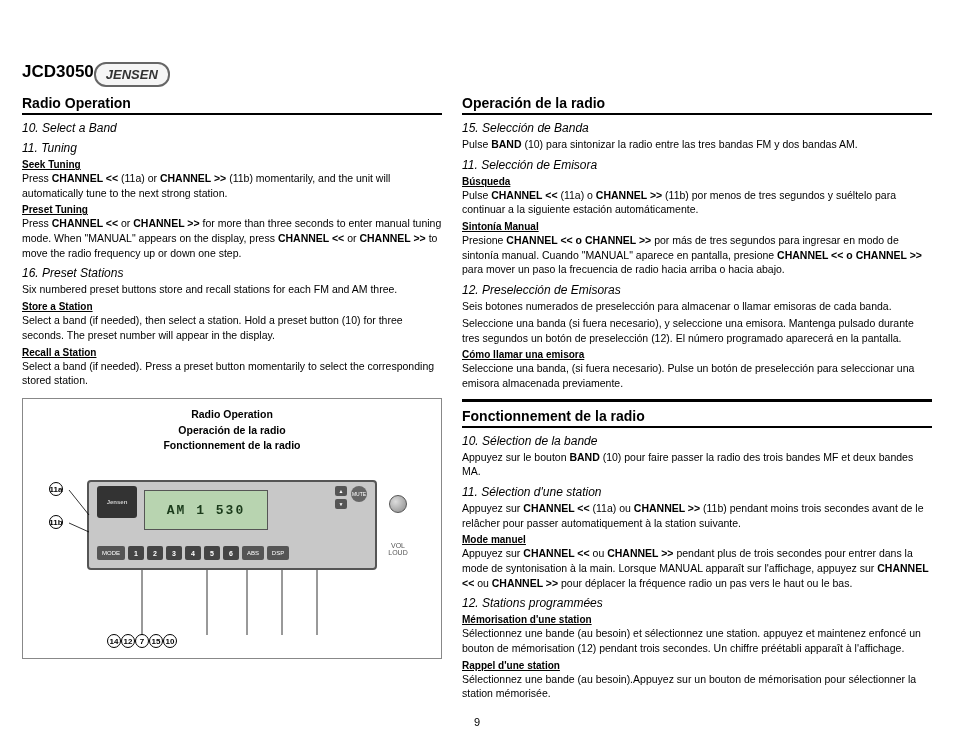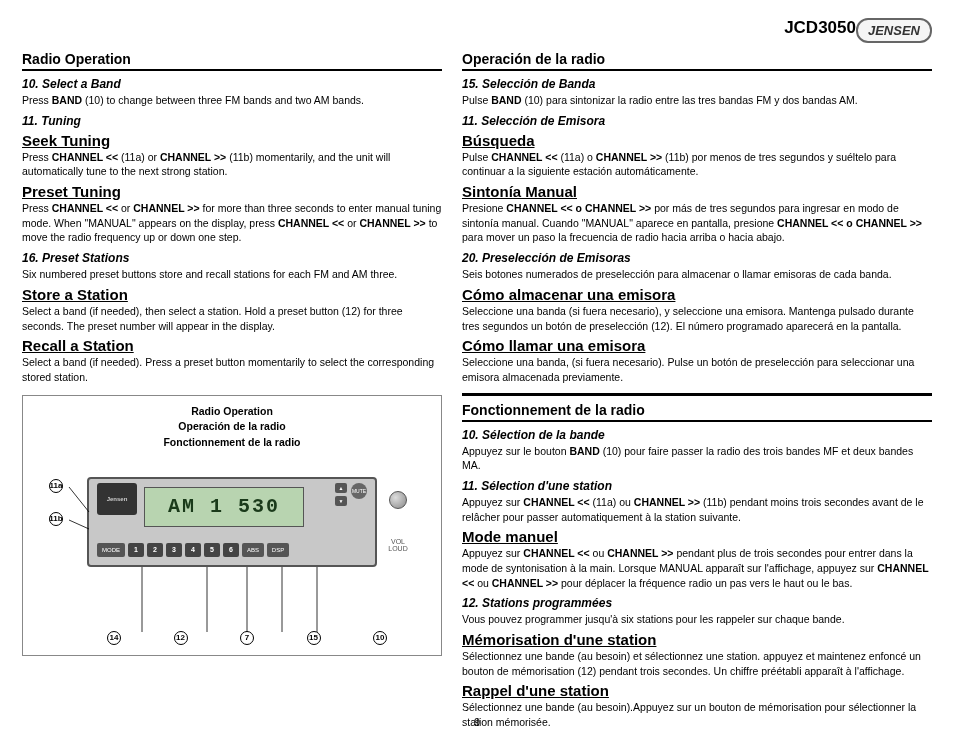--- a/index.html
+++ b/index.html
@@ -14,23 +14,24 @@
     }
     .page {
       width: 954px;
       height: 738px;
       padding: 18px 22px 10px 22px;
       position: relative;
     }
     
     .header {
       display: flex;
-      justify-content: flex-end;
+      justify-content: flex-start;
       align-items: flex-start;
       margin-bottom: 8px;
+      margin-top: 44px;
     }
     .model-title {
       font-size: 17px;
       font-weight: bold;
     }
     .logo-box {
       border: 2px solid #666;
       border-radius: 12px;
       padding: 3px 10px;
       font-size: 13px;
@@ -54,27 +55,27 @@
     
     .section-title {
       font-size: 14px;
       font-weight: bold;
       border-bottom: 2px solid #000;
       padding-bottom: 2px;
       margin-bottom: 6px;
     }
     .subsection-title {
       font-size: 12px;
-      font-weight: bold;
+      font-weight: normal;
       font-style: italic;
       margin-top: 6px;
       margin-bottom: 2px;
     }
     .sub-subsection-title {
-      font-size: 15px;
+      font-size: 10px;
       font-weight: bold;
       text-decoration: underline;
       margin-top: 4px;
       margin-bottom: 1px;
     }
     p {
       margin-bottom: 2px;
       line-height: 1.4;
       font-size: 10.5px;
     }
@@ -107,28 +108,28 @@
       width: 290px;
       height: 90px;
       background: #c8c8c8;
       border: 2px solid #555;
       border-radius: 4px;
     }
     .radio-display {
       position: absolute;
       top: 8px;
       left: 55px;
-      width: 160px;
+      width: 124px;
       height: 40px;
       background: #b8d4b0;
       border: 1px solid #555;
       display: flex;
       align-items: center;
       justify-content: center;
-      font-size: 20px;
+      font-size: 13px;
       font-weight: bold;
       color: #1a3a1a;
       letter-spacing: 2px;
       font-family: 'Courier New', monospace;
     }
     .radio-brand {
       position: absolute;
       top: 4px;
       left: 8px;
       width: 40px;
@@ -264,34 +265,33 @@
     <div class="model-title">JCD3050</div>
     <div class="logo-box">JENSEN</div>
   </div>
 
   <div class="columns">
 
     <div class="col-left">
       <div class="section-title">Radio Operation</div>
 
       <div class="subsection-title">10. Select a Band</div>
-      <p>Press <span class="bold">BAND</span> (10) to change between three FM bands and two AM bands.</p>
 
       <div class="subsection-title">11. Tuning</div>
       <div class="sub-subsection-title">Seek Tuning</div>
       <p>Press <span class="bold">CHANNEL &lt;&lt;</span> (11a) or <span class="bold">CHANNEL &gt;&gt;</span> (11b) momentarily, and the unit will automatically tune to the next strong station.</p>
 
       <div class="sub-subsection-title">Preset Tuning</div>
       <p>Press <span class="bold">CHANNEL &lt;&lt;</span> or <span class="bold">CHANNEL &gt;&gt;</span> for more than three seconds to enter manual tuning mode. When "MANUAL" appears on the display, press <span class="bold">CHANNEL &lt;&lt;</span> or <span class="bold">CHANNEL &gt;&gt;</span> to move the radio frequency up or down one step.</p>
 
       <div class="subsection-title">16. Preset Stations</div>
       <p>Six numbered preset buttons store and recall stations for each FM and AM three.</p>
 
       <div class="sub-subsection-title">Store a Station</div>
-      <p>Select a band (if needed), then select a station. Hold a preset button (12) for three seconds. The preset number will appear in the display.</p>
+      <p>Select a band (if needed), then select a station. Hold a preset button (10) for three seconds. The preset number will appear in the display.</p>
 
       <div class="sub-subsection-title">Recall a Station</div>
       <p>Select a band (if needed). Press a preset button momentarily to select the corresponding stored station.</p>
 
       <div class="diagram-box">
         <div class="diagram-title">
           <span>Radio Operation</span><br>
           <span>Operación de la radio</span><br>
           <span>Fonctionnement de la radio</span>
         </div>
@@ -331,21 +331,21 @@
               <div class="btn-abs">ABS</div>
               <div class="btn-disp">DSP</div>
             </div>
           </div>
 
           <div class="radio-right">
             <div class="knob-small"></div>
             <div style="color:#555; font-size:7px; text-align:center;">VOL<br>LOUD</div>
           </div>
 
-          <div style="position:absolute; bottom:2px; left:0; right:0; display:flex; justify-content:space-between; padding: 0 30px 0 60px;">
+          <div style="position:absolute; bottom:2px; left:0; right:0; display:flex; padding: 0 30px 0 60px;">
             <div>
               <span class="circle-label">14</span>
             </div>
             <div>
               <span class="circle-label">12</span>
             </div>
             <div>
               <span class="circle-label">7</span>
             </div>
             <div>
@@ -379,24 +379,23 @@
         <div class="subsection-title">15. Selección de Banda</div>
         <p>Pulse <span class="bold">BAND</span> (10) para sintonizar la radio entre las tres bandas FM y dos bandas AM.</p>
 
         <div class="subsection-title">11. Selección de Emisora</div>
         <div class="sub-subsection-title">Búsqueda</div>
         <p>Pulse <span class="bold">CHANNEL &lt;&lt;</span> (11a) o <span class="bold">CHANNEL &gt;&gt;</span> (11b) por menos de tres segundos y suéltelo para continuar a la siguiente estación automáticamente.</p>
 
         <div class="sub-subsection-title">Sintonía Manual</div>
         <p>Presione <span class="bold">CHANNEL &lt;&lt; o CHANNEL &gt;&gt;</span> por más de tres segundos para ingresar en modo de sintonía manual. Cuando "MANUAL" aparece en pantalla, presione <span class="bold">CHANNEL &lt;&lt; o CHANNEL &gt;&gt;</span> para mover un paso la frecuencia de radio hacia arriba o hacia abajo.</p>
 
-        <div class="subsection-title">20. Preselección de Emisoras</div>
+        <div class="subsection-title">12. Preselección de Emisoras</div>
         <p>Seis botones numerados de preselección para almacenar o llamar emisoras de cada banda.</p>
 
-        <div class="sub-subsection-title">Cómo almacenar una emisora</div>
         <p>Seleccione una banda (si fuera necesario), y seleccione una emisora. Mantenga pulsado durante tres segundos un botón de preselección (12). El número programado aparecerá en la pantalla.</p>
 
         <div class="sub-subsection-title">Cómo llamar una emisora</div>
         <p>Seleccione una banda, (si fuera necesario). Pulse un botón de preselección para seleccionar una emisora almacenada previamente.</p>
       </div>
 
       <div class="french-separator"></div>
 
       <div>
         <div class="section-title">Fonctionnement de la radio</div>
@@ -404,21 +403,20 @@
         <div class="subsection-title">10. Sélection de la bande</div>
         <p>Appuyez sur le bouton <span class="bold">BAND</span> (10) pour faire passer la radio des trois bandes MF et deux bandes MA.</p>
 
         <div class="subsection-title">11. Sélection d'une station</div>
         <p>Appuyez sur <span class="bold">CHANNEL &lt;&lt;</span> (11a)  ou <span class="bold">CHANNEL &gt;&gt;</span> (11b) pendant moins trois secondes avant de le relâcher pour passer automatiquement à la station suivante.</p>
 
         <div class="sub-subsection-title">Mode manuel</div>
         <p>Appuyez sur <span class="bold">CHANNEL &lt;&lt;</span> ou <span class="bold">CHANNEL &gt;&gt;</span> pendant plus de trois secondes pour entrer dans la mode de syntonisation à la main. Lorsque MANUAL apparaît sur l'affichage, appuyez sur <span class="bold">CHANNEL &lt;&lt;</span> ou <span class="bold">CHANNEL &gt;&gt;</span> pour déplacer la fréquence radio un pas vers le haut ou le bas.</p>
 
         <div class="subsection-title">12. Stations programmées</div>
-        <p>Vous pouvez programmer jusqu'à six stations pour les rappeler sur chaque bande.</p>
 
         <div class="sub-subsection-title">Mémorisation d'une station</div>
         <p>Sélectionnez une bande (au besoin) et sélectionnez une station. appuyez et maintenez enfoncé un bouton de mémorisation (12) pendant trois secondes. Un chiffre préétabli apparaît à l'affichage.</p>
 
         <div class="sub-subsection-title">Rappel d'une station</div>
         <p>Sélectionnez une bande (au besoin).Appuyez sur un bouton de mémorisation pour sélectionner la station mémorisée.</p>
       </div>
     </div>
   </div>
 

